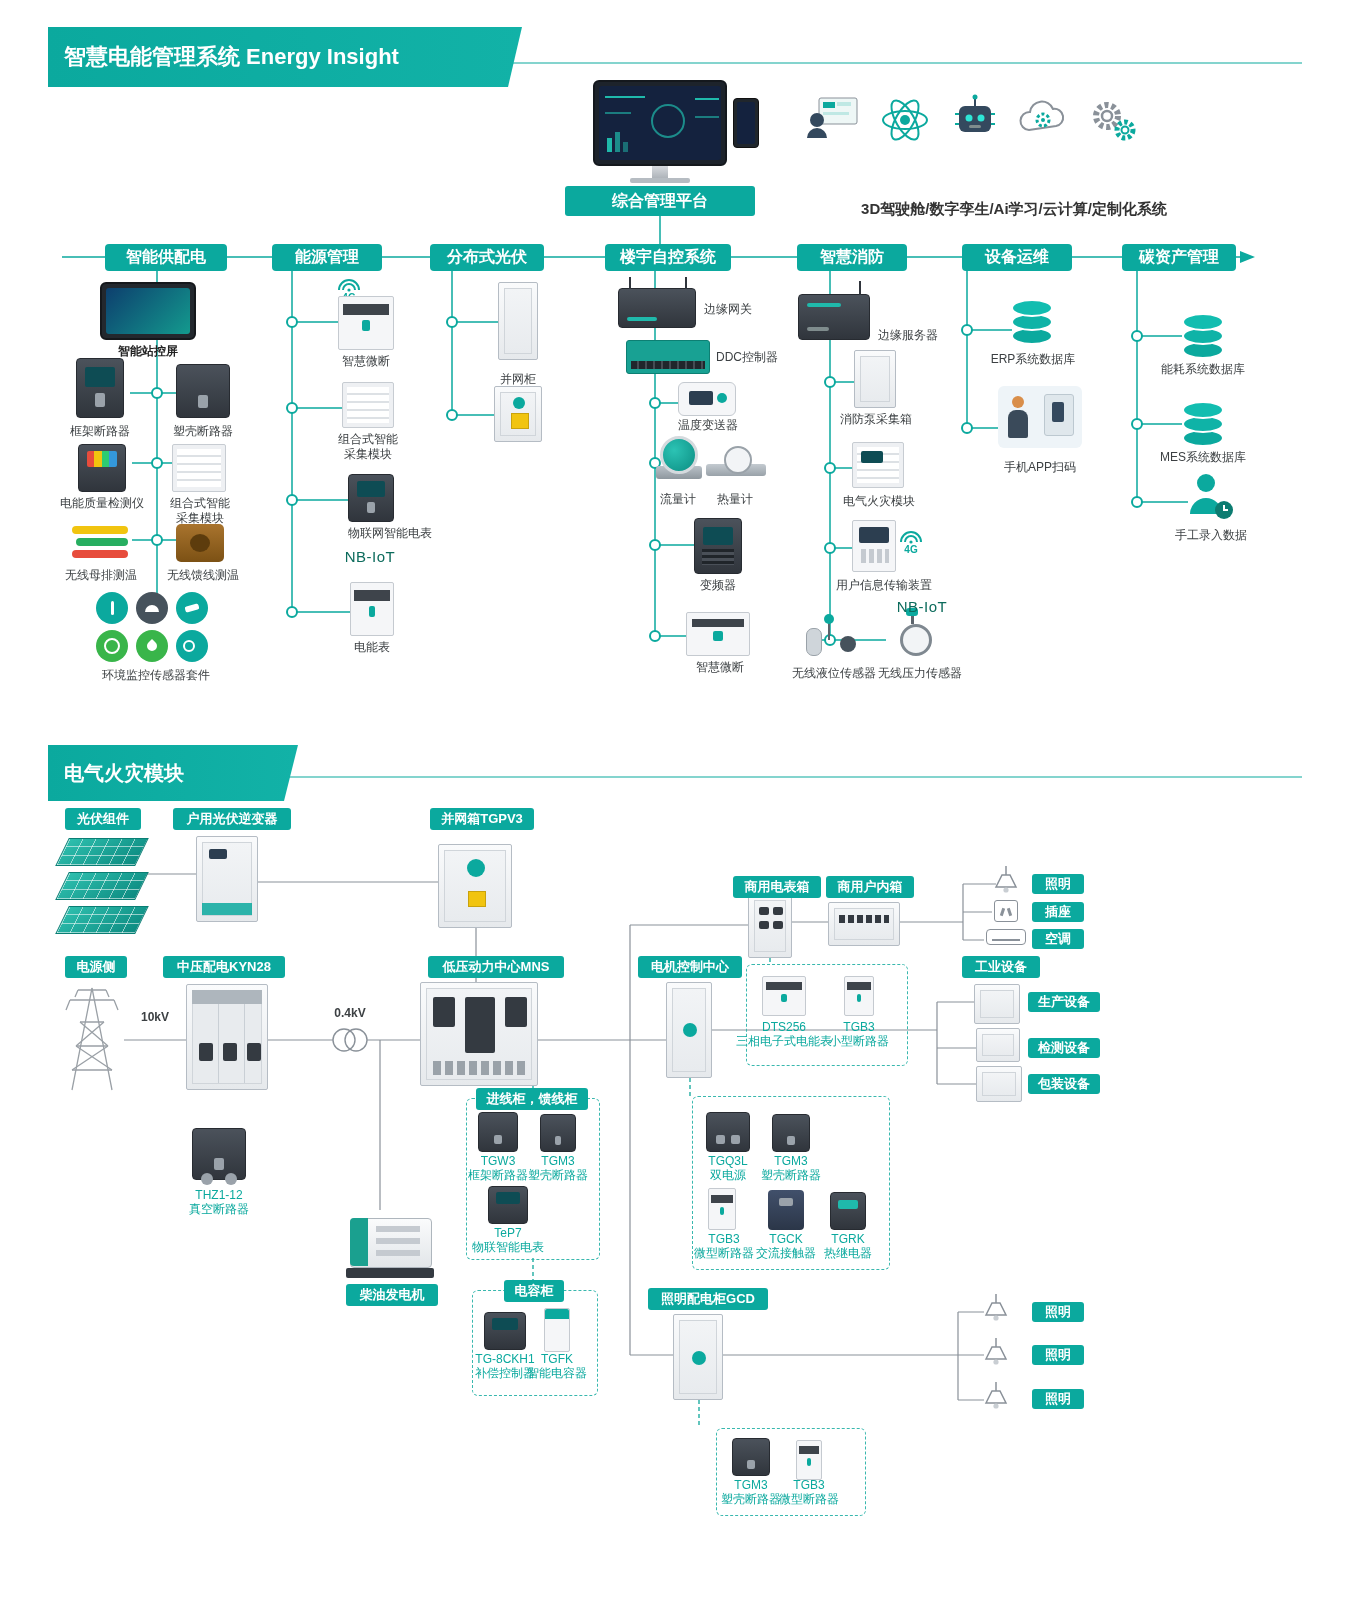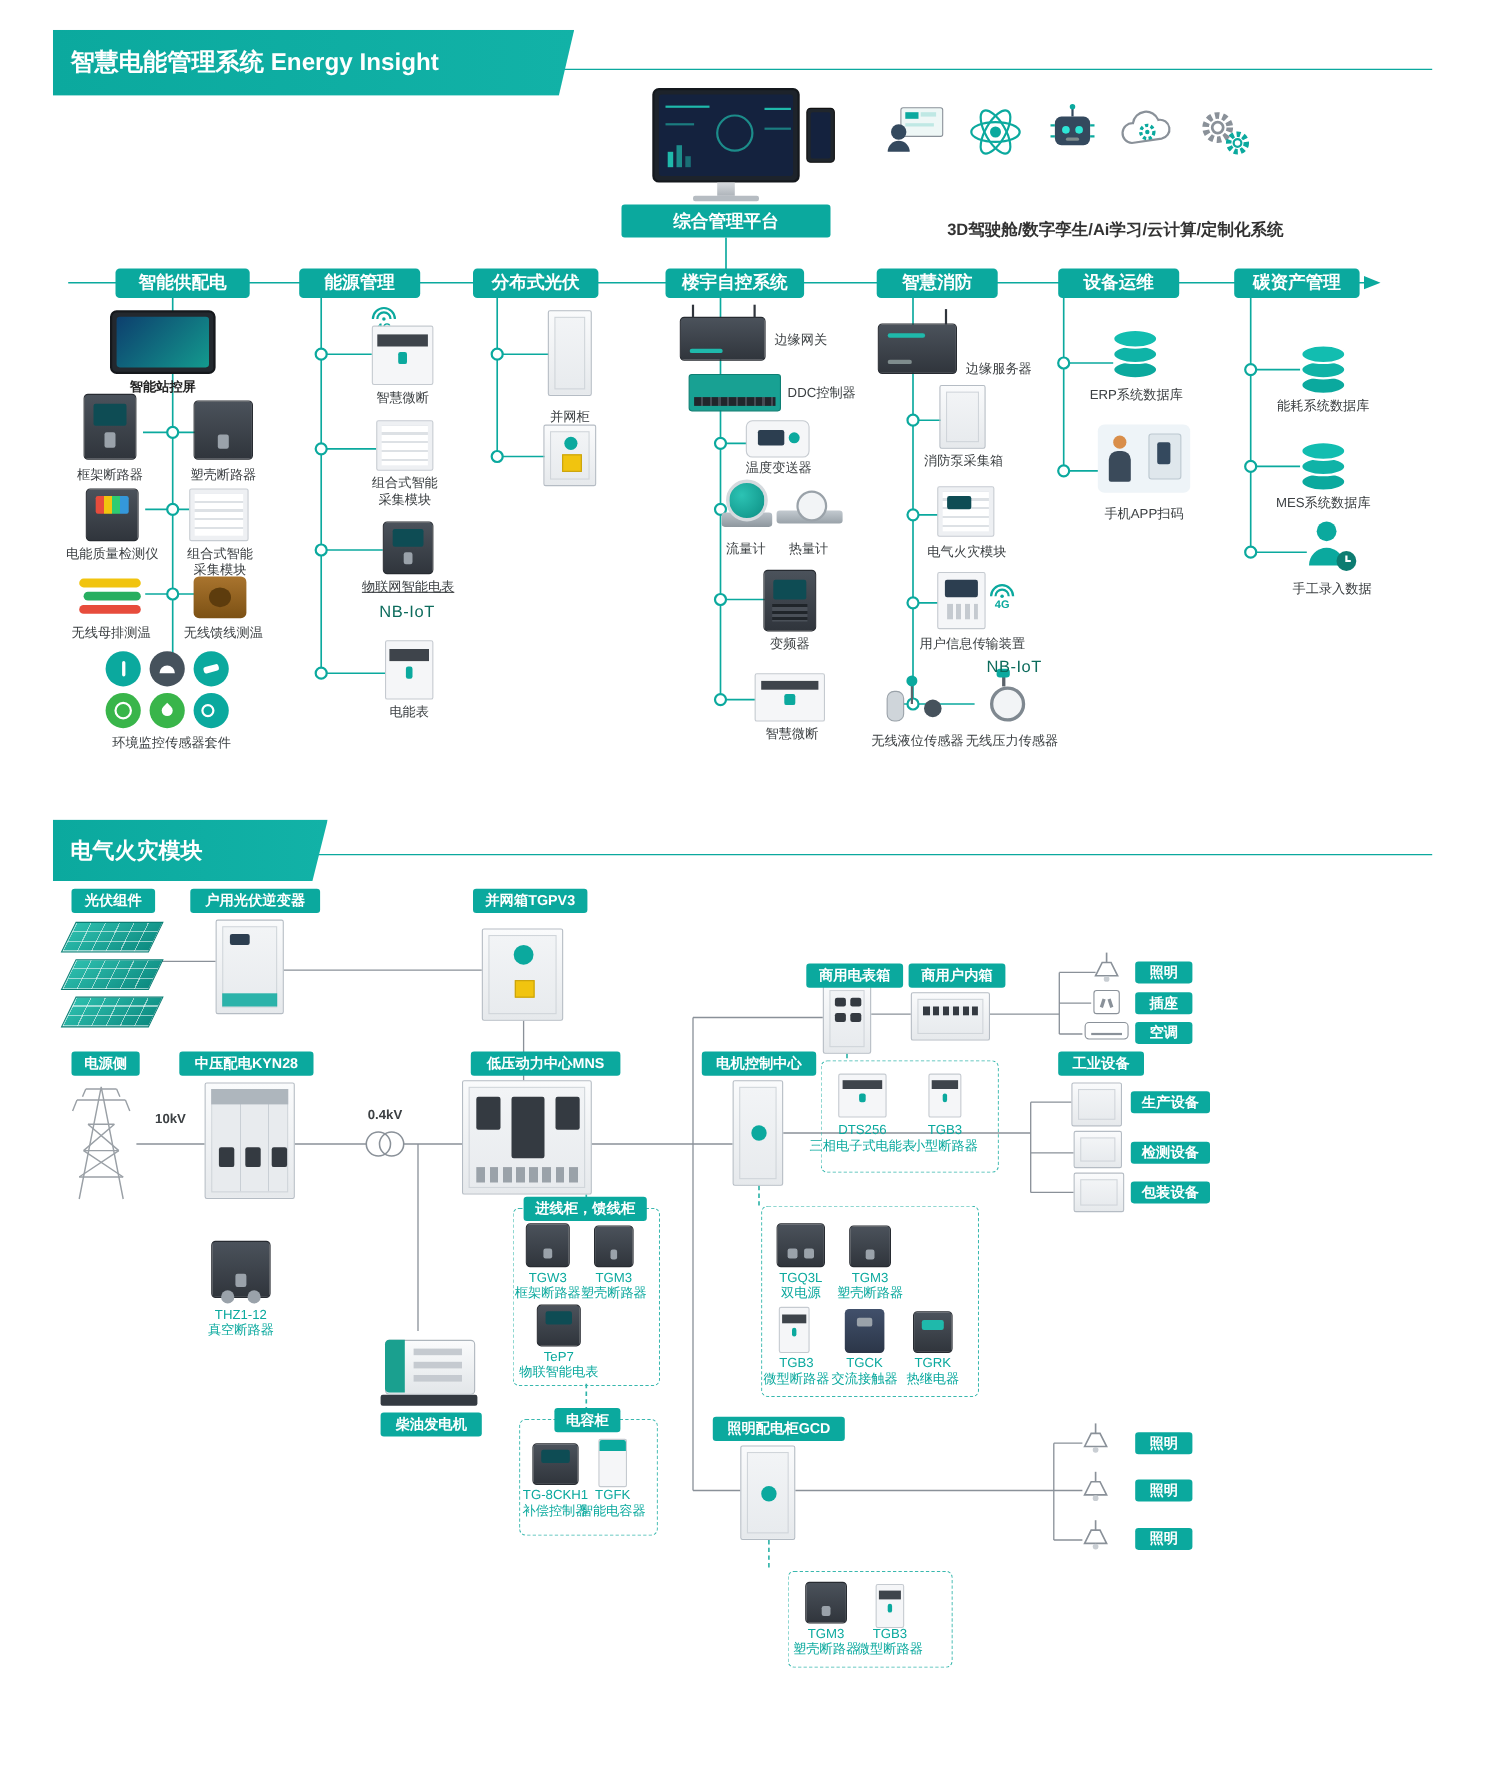--- a/index.html
+++ b/index.html
@@ -334,21 +334,21 @@
 
     <div class="dev module" style="left:342px;top:382px;width:52px;height:46px;">
         <div class="rows"></div>
       </div>
     <div class="lbl wrap" style="left:368px;top:432px;">组合式智能采集模块</div>
 
     <div class="dev dark" style="left:348px;top:474px;width:46px;height:48px;">
         <div class="scr"></div>
         <div class="tog"></div>
       </div>
-    <div class="lbl" style="left:371px;top:526px;text-decoration:underline;">物联网智能电表</div>
+    <div class="lbl" style="left:390px;top:526px;">物联网智能电表</div>
 
     <div class="nbiot" style="left:370px;top:548px;">NB-IoT</div>
 
     <div class="dev white" style="left:350px;top:582px;width:44px;height:54px;">
         <div class="band"></div>
         <div class="tog"></div>
       </div>
     <div class="lbl" style="left:372px;top:640px;">电能表</div>
 
     <div class="dev cab" style="left:498px;top:282px;width:40px;height:78px;">

